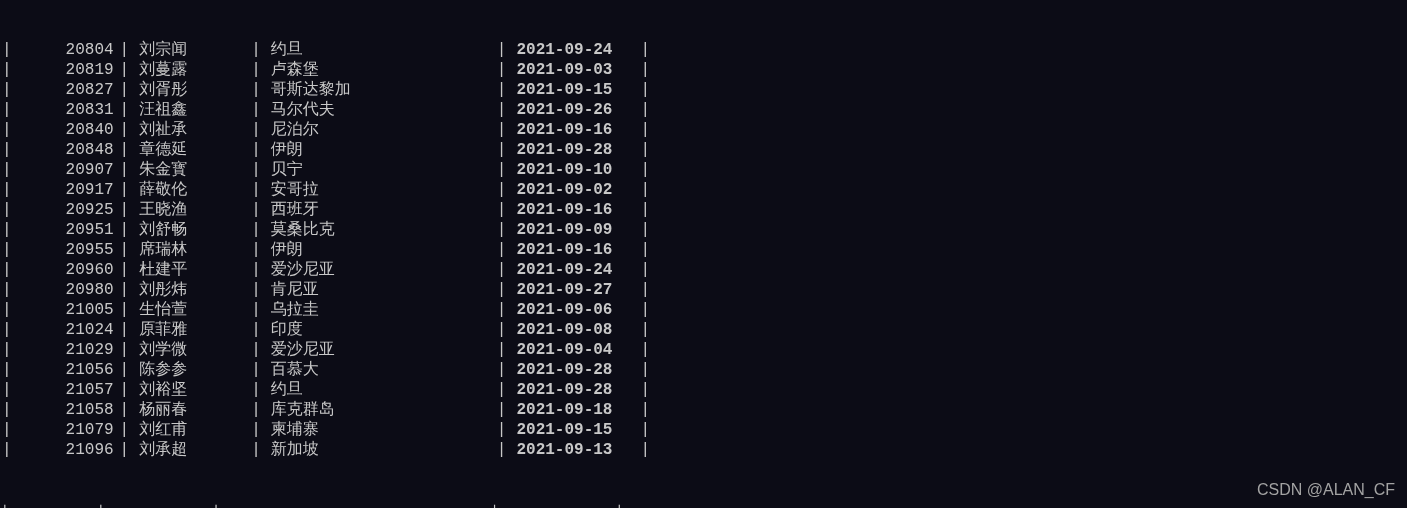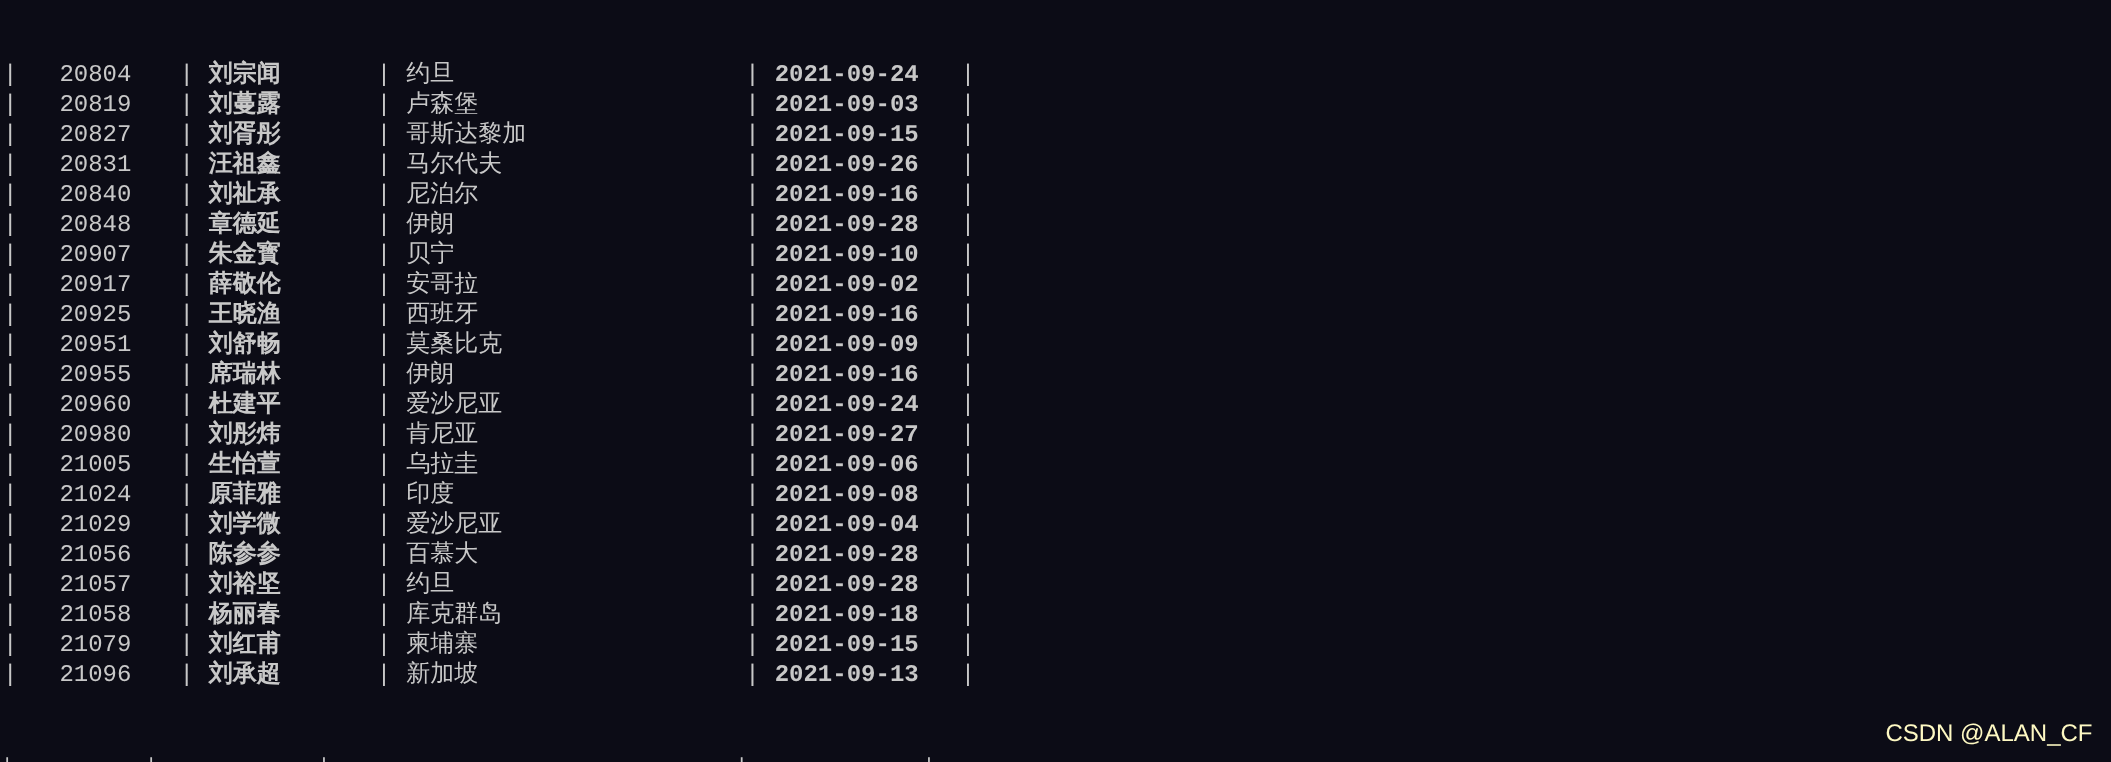--- a/index.html
+++ b/index.html
@@ -27,47 +27,46 @@
       display: flex;
       height: 20px;
       align-items: center;
     }
     .pipe {
       color: #c8c8c8;
       padding: 0 2px;
     }
     .col-id {
       width: 104px;
-      text-align: center;
+      text-align: right;
       padding-right: 4px;
     }
     .col-name {
       width: 118px;
       padding-left: 8px;
-      font-weight: bold;
     }
     .col-country {
       width: 232px;
       padding-left: 8px;
     }
     .col-date {
       width: 130px;
       padding-left: 8px;
       font-weight: bold;
     }
     .separator {
       color: #c8c8c8;
       height: 20px;
       line-height: 20px;
     }
     .watermark {
       position: absolute;
       bottom: 8px;
       right: 12px;
-      color: #fef9c3;
+      color: #a3a3a3;
       font-size: 16px;
       font-family: Arial, sans-serif;
     }
   </style>
 </head>
 <body>
 
 <div class="terminal">
   <div id="rows-container"><div class="row"><span class="pipe">|</span><span class="col-id">20804</span><span class="pipe">|</span><span class="col-name">刘宗闻</span><span class="pipe">|</span><span class="col-country">约旦</span><span class="pipe">|</span><span class="col-date">2021-09-24</span><span class="pipe">|</span></div><div class="row"><span class="pipe">|</span><span class="col-id">20819</span><span class="pipe">|</span><span class="col-name">刘蔓露</span><span class="pipe">|</span><span class="col-country">卢森堡</span><span class="pipe">|</span><span class="col-date">2021-09-03</span><span class="pipe">|</span></div><div class="row"><span class="pipe">|</span><span class="col-id">20827</span><span class="pipe">|</span><span class="col-name">刘胥彤</span><span class="pipe">|</span><span class="col-country">哥斯达黎加</span><span class="pipe">|</span><span class="col-date">2021-09-15</span><span class="pipe">|</span></div><div class="row"><span class="pipe">|</span><span class="col-id">20831</span><span class="pipe">|</span><span class="col-name">汪祖鑫</span><span class="pipe">|</span><span class="col-country">马尔代夫</span><span class="pipe">|</span><span class="col-date">2021-09-26</span><span class="pipe">|</span></div><div class="row"><span class="pipe">|</span><span class="col-id">20840</span><span class="pipe">|</span><span class="col-name">刘祉承</span><span class="pipe">|</span><span class="col-country">尼泊尔</span><span class="pipe">|</span><span class="col-date">2021-09-16</span><span class="pipe">|</span></div><div class="row"><span class="pipe">|</span><span class="col-id">20848</span><span class="pipe">|</span><span class="col-name">章德延</span><span class="pipe">|</span><span class="col-country">伊朗</span><span class="pipe">|</span><span class="col-date">2021-09-28</span><span class="pipe">|</span></div><div class="row"><span class="pipe">|</span><span class="col-id">20907</span><span class="pipe">|</span><span class="col-name">朱金寳</span><span class="pipe">|</span><span class="col-country">贝宁</span><span class="pipe">|</span><span class="col-date">2021-09-10</span><span class="pipe">|</span></div><div class="row"><span class="pipe">|</span><span class="col-id">20917</span><span class="pipe">|</span><span class="col-name">薛敬伦</span><span class="pipe">|</span><span class="col-country">安哥拉</span><span class="pipe">|</span><span class="col-date">2021-09-02</span><span class="pipe">|</span></div><div class="row"><span class="pipe">|</span><span class="col-id">20925</span><span class="pipe">|</span><span class="col-name">王晓渔</span><span class="pipe">|</span><span class="col-country">西班牙</span><span class="pipe">|</span><span class="col-date">2021-09-16</span><span class="pipe">|</span></div><div class="row"><span class="pipe">|</span><span class="col-id">20951</span><span class="pipe">|</span><span class="col-name">刘舒畅</span><span class="pipe">|</span><span class="col-country">莫桑比克</span><span class="pipe">|</span><span class="col-date">2021-09-09</span><span class="pipe">|</span></div><div class="row"><span class="pipe">|</span><span class="col-id">20955</span><span class="pipe">|</span><span class="col-name">席瑞林</span><span class="pipe">|</span><span class="col-country">伊朗</span><span class="pipe">|</span><span class="col-date">2021-09-16</span><span class="pipe">|</span></div><div class="row"><span class="pipe">|</span><span class="col-id">20960</span><span class="pipe">|</span><span class="col-name">杜建平</span><span class="pipe">|</span><span class="col-country">爱沙尼亚</span><span class="pipe">|</span><span class="col-date">2021-09-24</span><span class="pipe">|</span></div><div class="row"><span class="pipe">|</span><span class="col-id">20980</span><span class="pipe">|</span><span class="col-name">刘彤炜</span><span class="pipe">|</span><span class="col-country">肯尼亚</span><span class="pipe">|</span><span class="col-date">2021-09-27</span><span class="pipe">|</span></div><div class="row"><span class="pipe">|</span><span class="col-id">21005</span><span class="pipe">|</span><span class="col-name">生怡萱</span><span class="pipe">|</span><span class="col-country">乌拉圭</span><span class="pipe">|</span><span class="col-date">2021-09-06</span><span class="pipe">|</span></div><div class="row"><span class="pipe">|</span><span class="col-id">21024</span><span class="pipe">|</span><span class="col-name">原菲雅</span><span class="pipe">|</span><span class="col-country">印度</span><span class="pipe">|</span><span class="col-date">2021-09-08</span><span class="pipe">|</span></div><div class="row"><span class="pipe">|</span><span class="col-id">21029</span><span class="pipe">|</span><span class="col-name">刘学微</span><span class="pipe">|</span><span class="col-country">爱沙尼亚</span><span class="pipe">|</span><span class="col-date">2021-09-04</span><span class="pipe">|</span></div><div class="row"><span class="pipe">|</span><span class="col-id">21056</span><span class="pipe">|</span><span class="col-name">陈参参</span><span class="pipe">|</span><span class="col-country">百慕大</span><span class="pipe">|</span><span class="col-date">2021-09-28</span><span class="pipe">|</span></div><div class="row"><span class="pipe">|</span><span class="col-id">21057</span><span class="pipe">|</span><span class="col-name">刘裕坚</span><span class="pipe">|</span><span class="col-country">约旦</span><span class="pipe">|</span><span class="col-date">2021-09-28</span><span class="pipe">|</span></div><div class="row"><span class="pipe">|</span><span class="col-id">21058</span><span class="pipe">|</span><span class="col-name">杨丽春</span><span class="pipe">|</span><span class="col-country">库克群岛</span><span class="pipe">|</span><span class="col-date">2021-09-18</span><span class="pipe">|</span></div><div class="row"><span class="pipe">|</span><span class="col-id">21079</span><span class="pipe">|</span><span class="col-name">刘红甫</span><span class="pipe">|</span><span class="col-country">柬埔寨</span><span class="pipe">|</span><span class="col-date">2021-09-15</span><span class="pipe">|</span></div><div class="row"><span class="pipe">|</span><span class="col-id">21096</span><span class="pipe">|</span><span class="col-name">刘承超</span><span class="pipe">|</span><span class="col-country">新加坡</span><span class="pipe">|</span><span class="col-date">2021-09-13</span><span class="pipe">|</span></div></div>
   <div class="separator">+---------+-----------+----------------------------+------------+</div>

